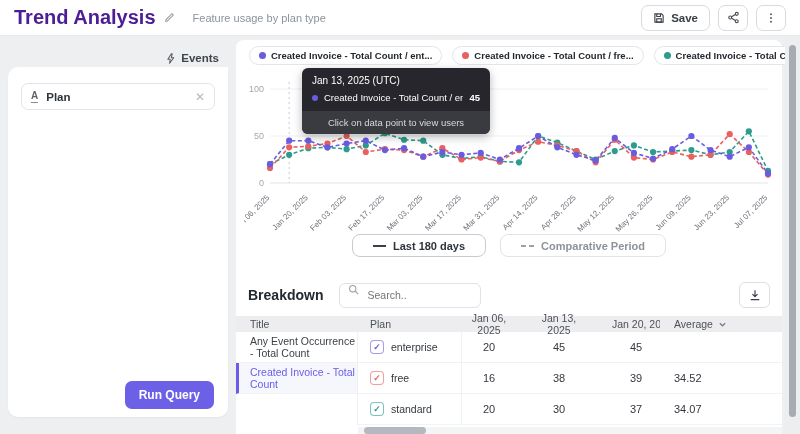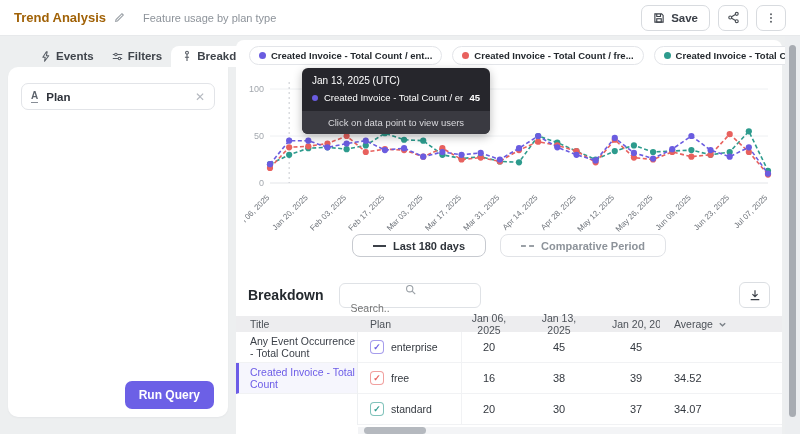--- a/index.html
+++ b/index.html
@@ -4,33 +4,33 @@
 <style>
   * { box-sizing: border-box; }
   html,body { margin:0; padding:0; }
   body {
     width:800px; height:434px; overflow:hidden; position:relative;
     background:#edeff0; font-family:"Liberation Sans", sans-serif; color:#24292e;
   }
   
   .header { position:absolute; top:0; left:0; right:0; height:36px; background:#fff;
     border-bottom:1px solid #e7e9eb; display:flex; align-items:center; padding:0 14px; z-index:8; }
-  .page-title { font-size:13px; font-weight:bold; color:#a16207; }
+  .page-title { font-size:20px; font-weight:bold; color:#4c1d95; }
   .pencil { margin-left:8px; color:#9aa0a6; display:flex; }
   .subtitle { margin-left:18px; font-size:11px; color:#8d939a; }
   .header-right { margin-left:auto; display:flex; gap:8px; align-items:center; }
   .btn-save { display:flex; align-items:center; gap:6px; height:26px; padding:0 11px;
     background:#fff; border:1px solid #d8dbdf; border-radius:7px; font-size:11.5px;
     font-weight:bold; color:#3c4149; cursor:pointer; }
   .icon-btn { width:30px; height:26px; background:#fff; border:1px solid #d8dbdf;
     border-radius:7px; display:flex; align-items:center; justify-content:center; color:#4a4f55; cursor:pointer; }
 
   
   .sidebar { position:absolute; left:8px; top:48px; width:220px; }
-  .tabs { display:flex; align-items:flex-end; padding-left:24px; height:19px; }
+  .tabs { display:flex; align-items:flex-end; padding-left:24px; height:19px;flex-direction:column; }
   .tab { display:flex; align-items:center; gap:5px; font-size:11.5px; font-weight:600;
     color:#3f444b; padding:4px 9px 5px; cursor:pointer; white-space:nowrap; }
   .tab .t-icon { display:flex; color:#555b63; }
   .tab.active { background:#fff; border-radius:8px 8px 0 0; padding:4px 11px 5px; }
   .sidebar-card { background:#fff; border-radius:10px 0 10px 10px; height:350px; position:relative;
     box-shadow:0 1px 2px rgba(30,35,40,0.04); }
   .field { position:absolute; left:13px; right:13px; top:16px; height:27px;
     border:1px solid #e2e4e8; border-radius:7px; display:flex; align-items:center;
     gap:8px; padding:0 9px; background:#fff; }
   .attr-a { font-size:10px; font-weight:bold; color:#5d636c; border-bottom:1.5px solid #878d96;
@@ -65,21 +65,21 @@
   .range-btn.muted { color:#8d939a; border-color:#e1e3e7; }
   .dash-solid { width:13px; border-top:2px solid #3c4149; }
   .dash-dashed { width:13px; border-top:2px dashed #9aa0a6; }
 
   
   .breakdown-card { position:absolute; left:236px; top:274px; width:546px; height:170px;
     background:#fff; border-radius:8px 8px 0 0; overflow:hidden; }
   .bd-header { display:flex; align-items:center; gap:16px; padding:8px 12px; }
   .bd-title { font-size:14px; font-weight:bold; color:#24292e; }
   .bd-search { width:142px; height:25px; border:1px solid #dfe2e6; border-radius:6px;
-    display:flex; align-items:center; gap:6px; padding:0 8px; color:#9aa0a6;flex-direction:column; }
+    display:flex; gap:6px; padding:0 8px; color:#9aa0a6; }
   .bd-search input { border:none; outline:none; width:100%; font-size:10.5px;
     font-family:"Liberation Sans", sans-serif; color:#3c4149; background:transparent; }
   .bd-download { margin-left:auto; width:31px; height:26px; border:1px solid #dbdee2;
     border-radius:6px; background:#fff; display:flex; align-items:center; justify-content:center;
     color:#3c4149; cursor:pointer; }
   .thead { display:flex; height:16px; background:#ededef; align-items:center;
     font-size:10.5px; color:#4c5158; }
   .tbody { display:flex; }
   .c-title  { width:122px; padding-left:14px; }
   .c-plan   { width:104px; padding-left:12px; }

